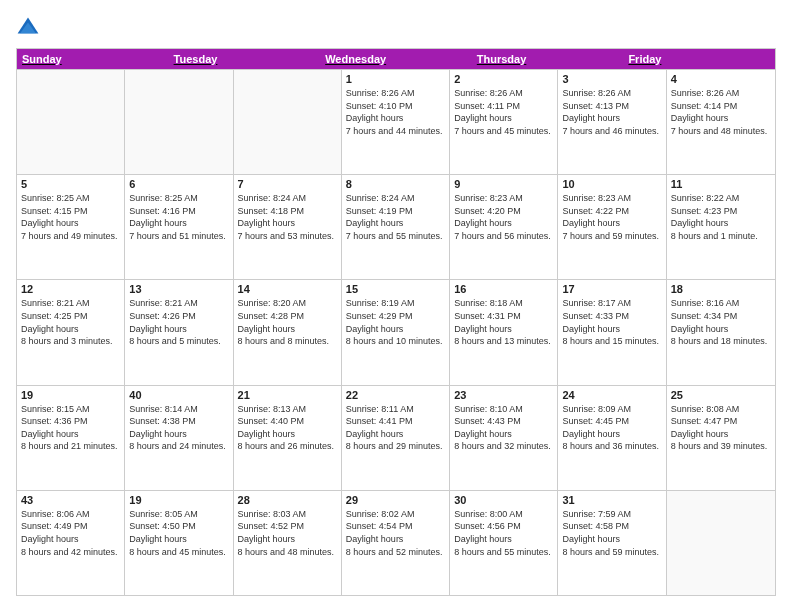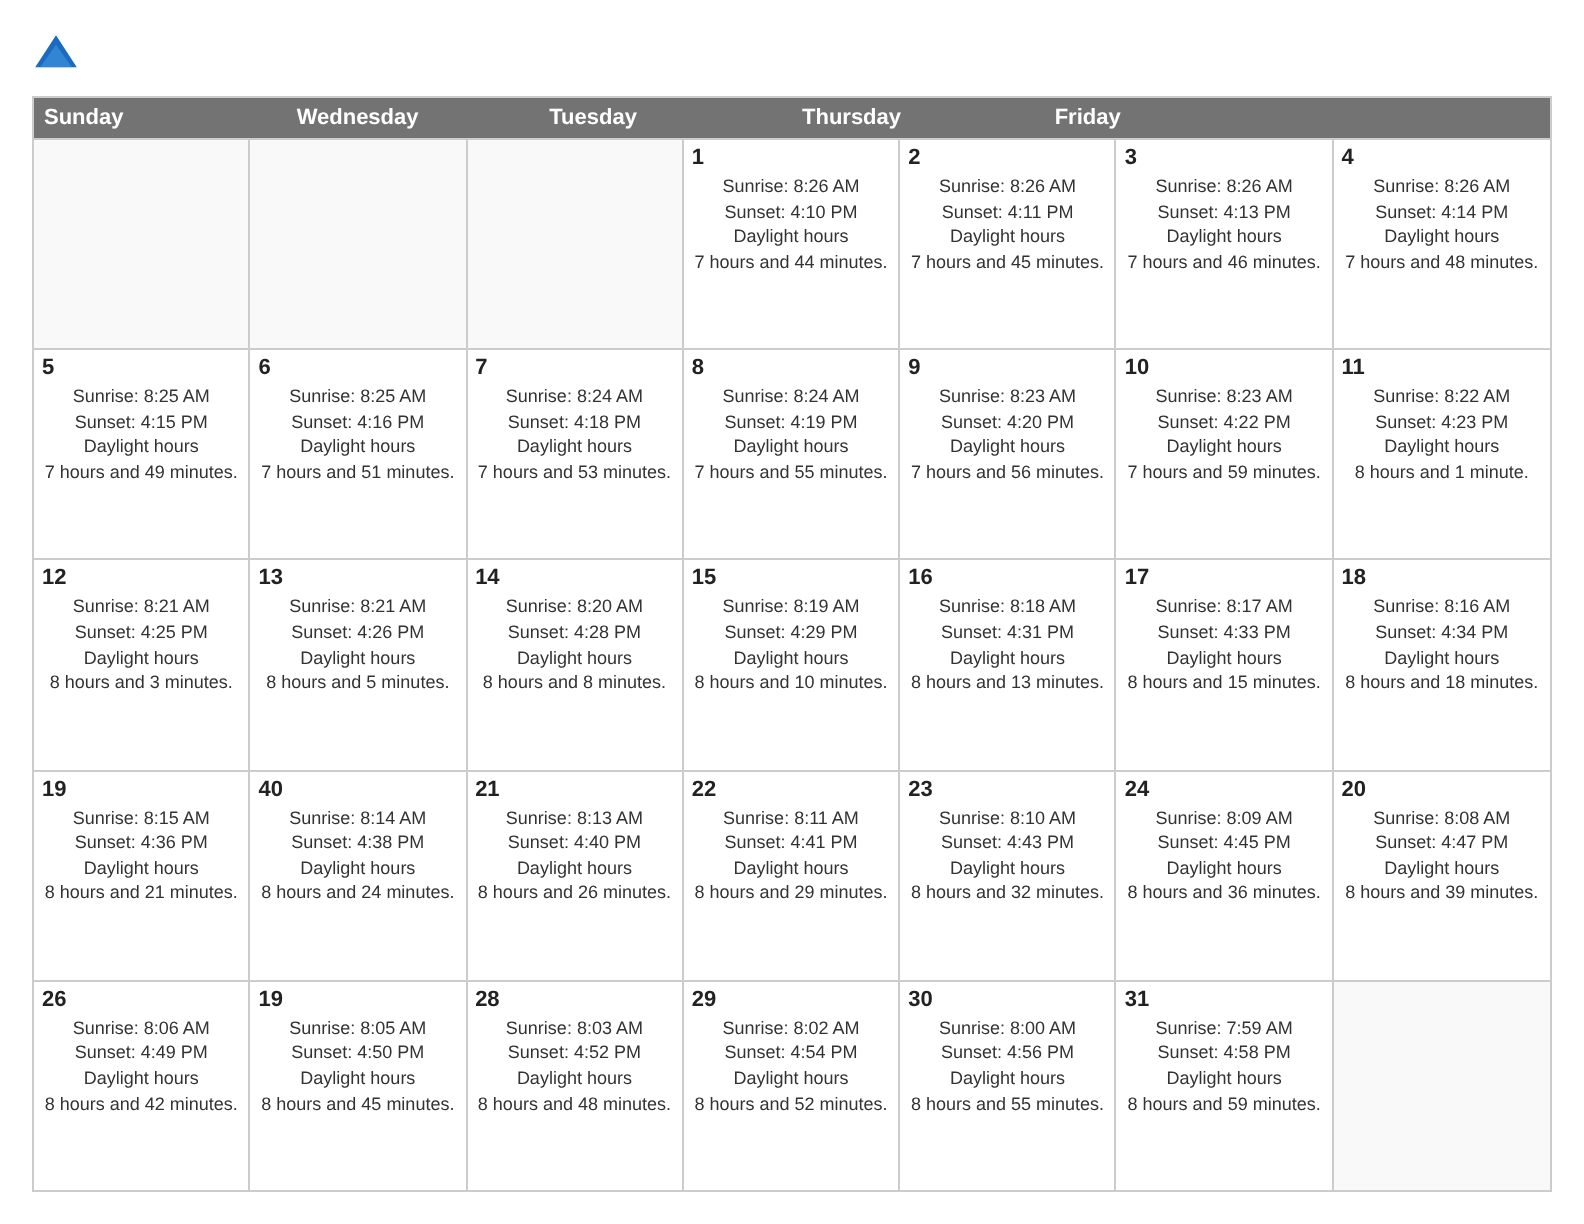--- a/index.html
+++ b/index.html
@@ -61,22 +61,23 @@
       color: #555;
     }
     .calendar {
       flex: 1;
       display: flex;
       flex-direction: column;
       border: 1px solid #ccc;
     }
     .cal-header {
       display: grid;
-      grid-template-columns: repeat(6, 1fr);
-      background: #737373;
+      grid-template-columns: repeat(5, 1fr);
+      background: #a21caf;
+      text-decoration: underline;
     }
     .cal-header-cell {
       color: #fff;
       font-size: 11px;
       font-weight: bold;
       padding: 4px 5px;
       text-align: left;
     }
     .cal-body {
       flex: 1;
@@ -106,21 +107,20 @@
     .day-num {
       font-size: 11px;
       font-weight: bold;
       color: #222;
       margin-bottom: 2px;
     }
     .day-info {
       font-size: 9px;
       color: #333;
       line-height: 1.4;
-      text-align: center;
     }
   </style>
 </head>
 <body>
 
 <div class="page">
   <div class="header">
     <div class="logo">
       <svg class="logo-icon" viewBox="0 0 30 30" xmlns="http://www.w3.org/2000/svg">
         <polygon points="15,2 28,22 2,22" fill="#1a6bbf"></polygon>
@@ -133,22 +133,22 @@
     </div>
     <div class="title-block">
       <div class="month-title"></div>
       <div class="subtitle"></div>
     </div>
   </div>
 
   <div class="calendar">
     <div class="cal-header">
     <div class="cal-header-cell">Sunday</div>
+        <div class="cal-header-cell">Tuesday</div>
         <div class="cal-header-cell">Wednesday</div>
-        <div class="cal-header-cell">Tuesday</div>
         <div class="cal-header-cell">Thursday</div>
         <div class="cal-header-cell">Friday</div>
       </div>
     <div class="cal-body">
     <div class="cal-row">
           <div class="cal-cell empty"></div>
           <div class="cal-cell empty"></div>
           <div class="cal-cell empty"></div>
           <div class="cal-cell">
             <div class="day-num">1</div>
@@ -246,27 +246,27 @@
           </div>
           <div class="cal-cell">
             <div class="day-num">23</div>
             <div class="day-info">Sunrise: 8:10 AM<br>Sunset: 4:43 PM<br>Daylight hours<br>8 hours and 32 minutes.</div>
           </div>
           <div class="cal-cell">
             <div class="day-num">24</div>
             <div class="day-info">Sunrise: 8:09 AM<br>Sunset: 4:45 PM<br>Daylight hours<br>8 hours and 36 minutes.</div>
           </div>
           <div class="cal-cell">
-            <div class="day-num">20</div>
+            <div class="day-num">25</div>
             <div class="day-info">Sunrise: 8:08 AM<br>Sunset: 4:47 PM<br>Daylight hours<br>8 hours and 39 minutes.</div>
           </div>
         </div>
         <div class="cal-row">
           <div class="cal-cell">
-            <div class="day-num">26</div>
+            <div class="day-num">43</div>
             <div class="day-info">Sunrise: 8:06 AM<br>Sunset: 4:49 PM<br>Daylight hours<br>8 hours and 42 minutes.</div>
           </div>
           <div class="cal-cell">
             <div class="day-num">19</div>
             <div class="day-info">Sunrise: 8:05 AM<br>Sunset: 4:50 PM<br>Daylight hours<br>8 hours and 45 minutes.</div>
           </div>
           <div class="cal-cell">
             <div class="day-num">28</div>
             <div class="day-info">Sunrise: 8:03 AM<br>Sunset: 4:52 PM<br>Daylight hours<br>8 hours and 48 minutes.</div>
           </div>

